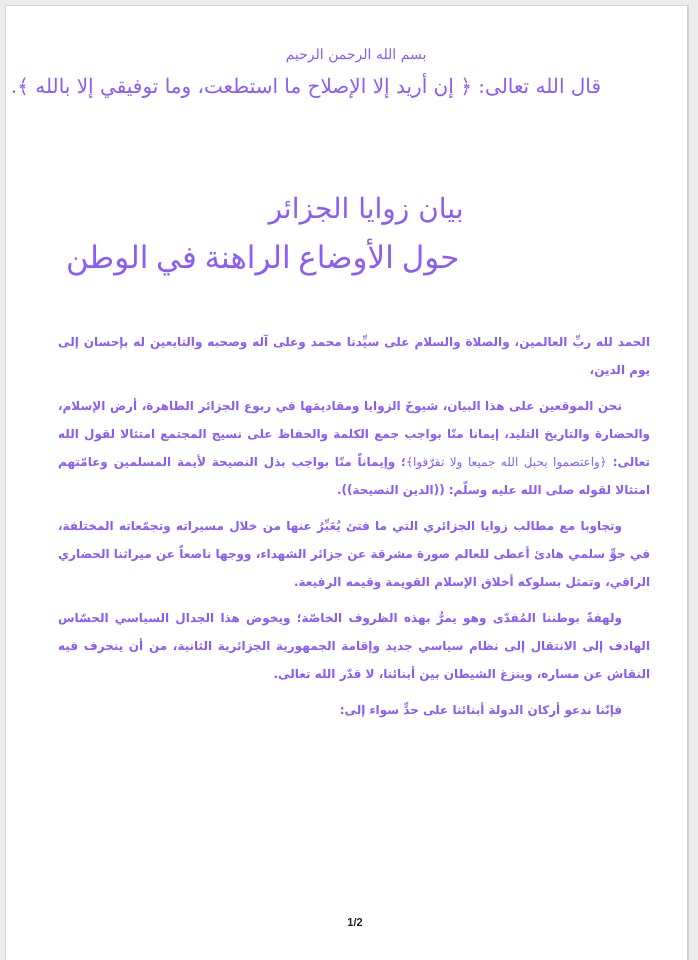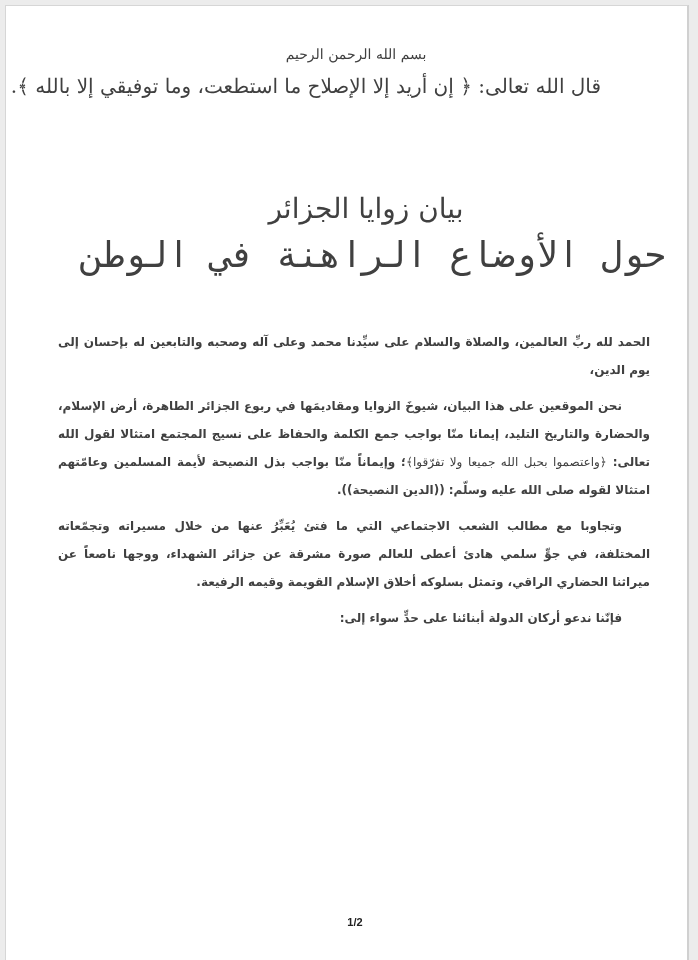--- a/index.html
+++ b/index.html
@@ -22,21 +22,21 @@
       height: 960px;
       background: #ffffff;
       border-left: 1px solid #d6d6d6;
       border-top: 1px solid #d6d6d6;
       border-right: 2px solid #d0d0d0;
       box-sizing: border-box;
     }
     .rtl {
       direction: rtl;
       unicode-bidi: embed;
-      color: #404040;
+      color: #8b5cf6;
     }
     .basmala {
       position: absolute;
       top: 40px;
       left: 0;
       width: 620px;
       text-align: center;
       font-family: "DejaVu Serif", serif;
       font-size: 14px;
       padding-left: 40px;
@@ -59,23 +59,23 @@
       text-align: center;
       font-family: "DejaVu Serif", serif;
       font-size: 28px;
       line-height: 36px;
     }
     .title2 {
       position: absolute;
       top: 232px;
       left: 0;
       width: 600px;
-      text-align: right;
-      font-family: Liberation Mono, monospace;
-      font-size: 36px;
+      text-align: left;
+      font-family: Liberation Serif, serif;
+      font-size: 31px;
       line-height: 40px;
       padding-left: 60px;
     }
     .body-text {
       position: absolute;
       top: 322px;
       left: 52px;
       width: 592px;
       font-family: "DejaVu Sans", sans-serif;
       font-weight: bold;
@@ -114,18 +114,19 @@
   <div class="rtl basmala">بسم الله الرحمن الرحيم</div>
 
   <div class="rtl verse">قال الله تعالى: ﴿ إن أريد إلا الإصلاح ما استطعت، وما توفيقي إلا بالله ﴾.</div>
 
   <div class="rtl title1">بيان زوايا الجزائر</div>
   <div class="rtl title2">حول الأوضاع الراهنة في الوطن</div>
 
   <div class="rtl body-text">
     <p>الحمد لله ربِّ العالمين، والصلاة والسلام على سيِّدنا محمد وعلى آله وصحبه والتابعين له بإحسان إلى يوم الدين،</p>
     <p class="indent"><span>نحن الموقعين على هذا البيان، شيوخَ الزوايا ومقاديمَها في ربوع الجزائر الطاهرة، أرض الإسلام، والحضارة والتاريخ التليد، إيمانا منّا بواجب جمع الكلمة والحفاظ على نسيج المجتمع امتثالا لقول الله تعالى: </span><span class="quote-inline">﴿واعتصموا بحبل الله جميعا ولا تفرّقوا﴾</span><span>؛ وإيماناً منّا بواجب بذل النصيحة لأيمة المسلمين وعامّتهم امتثالا لقوله صلى الله عليه وسلّم: ((الدين النصيحة)).</span></p>
-    <p class="indent">وتجاوبا مع مطالب الشعب الاجتماعي التي ما فتئ يُعَبِّرُ عنها من خلال مسيراته وتجمّعاته المختلفة، في جوٍّ سلمي هادئ أعطى للعالم صورة مشرقة عن جزائر الشهداء، ووجها ناصعاً عن ميراثنا الحضاري الراقي، وتمثل بسلوكه أخلاق الإسلام القويمة وقيمه الرفيعة.</p>
+    <p class="indent">وتجاوبا مع مطالب زوايا الجزائري التي ما فتئ يُعَبِّرُ عنها من خلال مسيراته وتجمّعاته المختلفة، في جوٍّ سلمي هادئ أعطى للعالم صورة مشرقة عن جزائر الشهداء، ووجها ناصعاً عن ميراثنا الحضاري الراقي، وتمثل بسلوكه أخلاق الإسلام القويمة وقيمه الرفيعة.</p>
+    <p class="indent">ولهفةً بوطننا المُفدّى وهو يمرُّ بهذه الظروف الخاصّة؛ ويخوض هذا الجدال السياسي الحسّاس الهادف إلى الانتقال إلى نظام سياسي جديد وإقامة الجمهورية الجزائرية الثانية، من أن ينحرف فيه النقاش عن مساره، وينزغ الشيطان بين أبنائنا، لا قدّر الله تعالى.</p>
     <p class="indent">فإنّنا ندعو أركان الدولة أبنائنا على حدٍّ سواء إلى:</p>
   </div>
 
   <div class="page-number">1/2</div>
 </div>
 
 </body></html>

